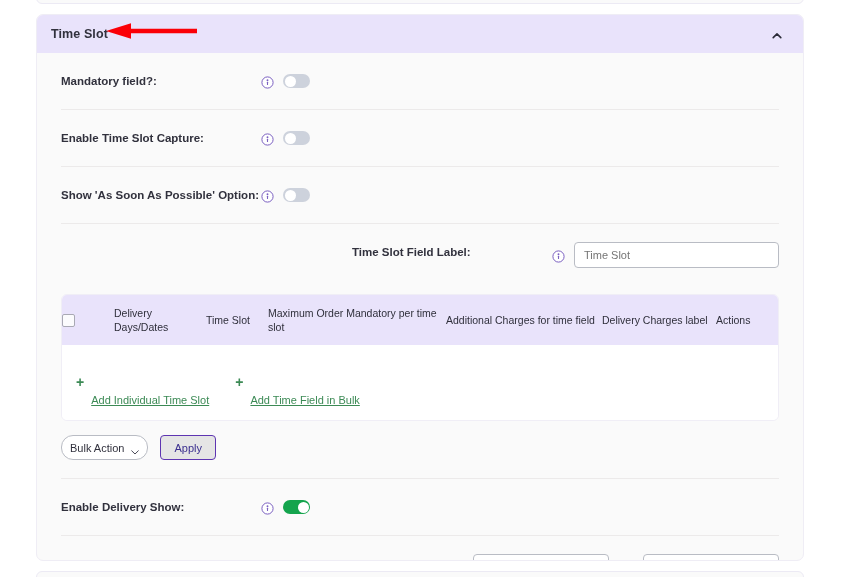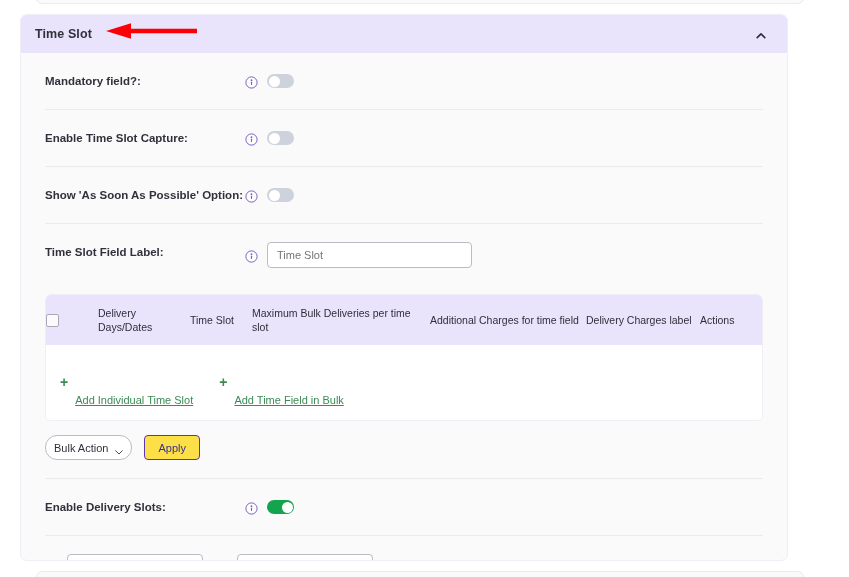--- a/index.html
+++ b/index.html
@@ -28,21 +28,21 @@
     height: 12px;
     background: #fafafa;
     border: 1px solid #eceaf4;
     border-radius: 6px;
     box-sizing: border-box;
   }
 
   
   .card {
     position: absolute;
-    left: 20px;
+    left: 36px;
     top: 14px;
     width: 768px;
     height: 547px;
     background: #fafafa;
     border: 1px solid #efedf5;
     border-radius: 7px;
     box-sizing: border-box;
     overflow: hidden;
   }
 
@@ -76,21 +76,21 @@
 
   
   .row {
     display: flex;
     align-items: flex-start;
     padding: 18px 0 18px 0;
     margin: 0 24px 0 24px;
     border-bottom: 1px solid #eceaea;
     box-sizing: border-box;
   }
-  .row.no-border { border-bottom: none; }
+  .row.no-border { border-bottom: none; justify-content: flex-end; }
 
   .row-label {
     width: 200px;
     flex: 0 0 200px;
     font-size: 11.5px;
     font-weight: bold;
     color: #31313d;
     line-height: 19px;
     padding-top: 1px;
   }
@@ -248,21 +248,21 @@
   .bulk-select .caret {
     width: 8px;
     height: 5px;
     display: block;
   }
   .apply-btn {
     height: 25px;
     padding: 0 13px;
     border: 1px solid #5e35b1;
     border-radius: 4px;
-    background: #fde047;
+    background: #e5e5e5;
     color: #3b2f8f;
     font-size: 11px;
     font-family: "Liberation Sans", sans-serif;
     cursor: pointer;
     box-sizing: border-box;
   }
 
   
   .red-arrow {
     position: absolute;
@@ -370,21 +370,21 @@
 
       <div class="table-wrap">
         <table class="slots">
           <thead>
             <tr>
               <th class="col-check">
                 <span class="hdr-checkbox"></span>
               </th>
               <th class="col-days">Delivery Days/Dates</th>
               <th class="col-slot">Time Slot</th>
-              <th class="col-max">Maximum Bulk Deliveries per time slot</th>
+              <th class="col-max">Maximum Order Mandatory per time slot</th>
               <th class="col-add">Additional Charges for time field</th>
               <th class="col-label">Delivery Charges label</th>
               <th class="col-act">Actions</th>
             </tr>
           </thead>
         </table>
 
         <div class="table-actions">
           <span class="add-link">
             <span class="plus">+</span>
@@ -403,21 +403,21 @@
           <span class="caret">
             <svg viewBox="0 0 8 5" width="8" height="5">
               <path d="M0.7 0.8 L4 4 L7.3 0.8" fill="none" stroke="#4a4a58" stroke-width="1" stroke-linecap="round" stroke-linejoin="round"></path>
             </svg>
           </span>
         </span>
         <button class="apply-btn">Apply</button>
       </div>
 
       <div class="row">
-        <div class="row-label">Enable Delivery Slots:</div>
+        <div class="row-label">Enable Delivery Show:</div>
         <div class="row-control">
           <span class="info-icon">
             <svg viewBox="0 0 13 13" width="13" height="13">
               <circle cx="6.5" cy="6.5" r="5.6" fill="#ffffff" stroke="#7a5fc0" stroke-width="1"></circle>
               <circle cx="6.5" cy="4.3" r="0.95" fill="#7a5fc0"></circle>
               <rect x="5.95" y="5.7" width="1.1" height="3.4" rx="0.5" fill="#7a5fc0"></rect>
             </svg>
           </span>
           <span class="toggle on">
             <span class="knob"></span>

